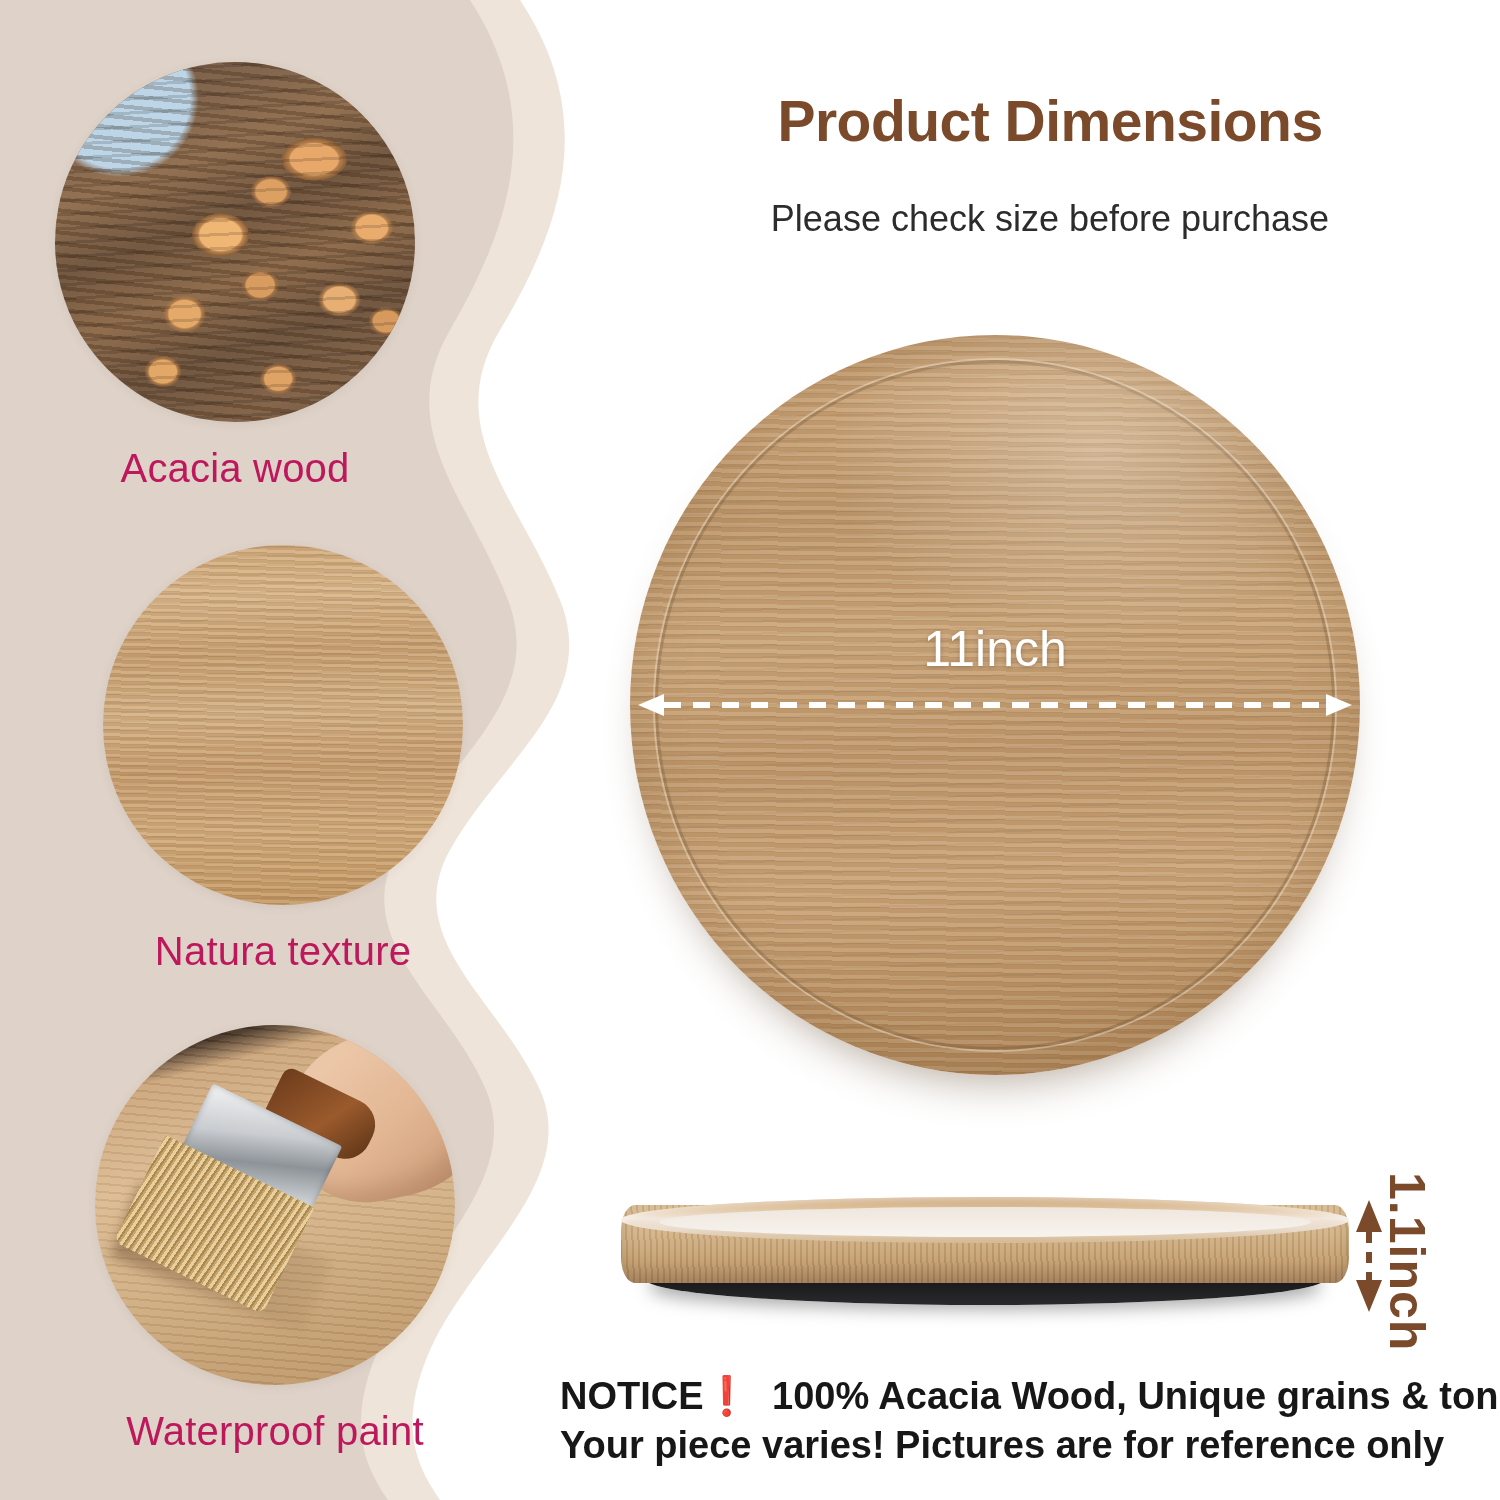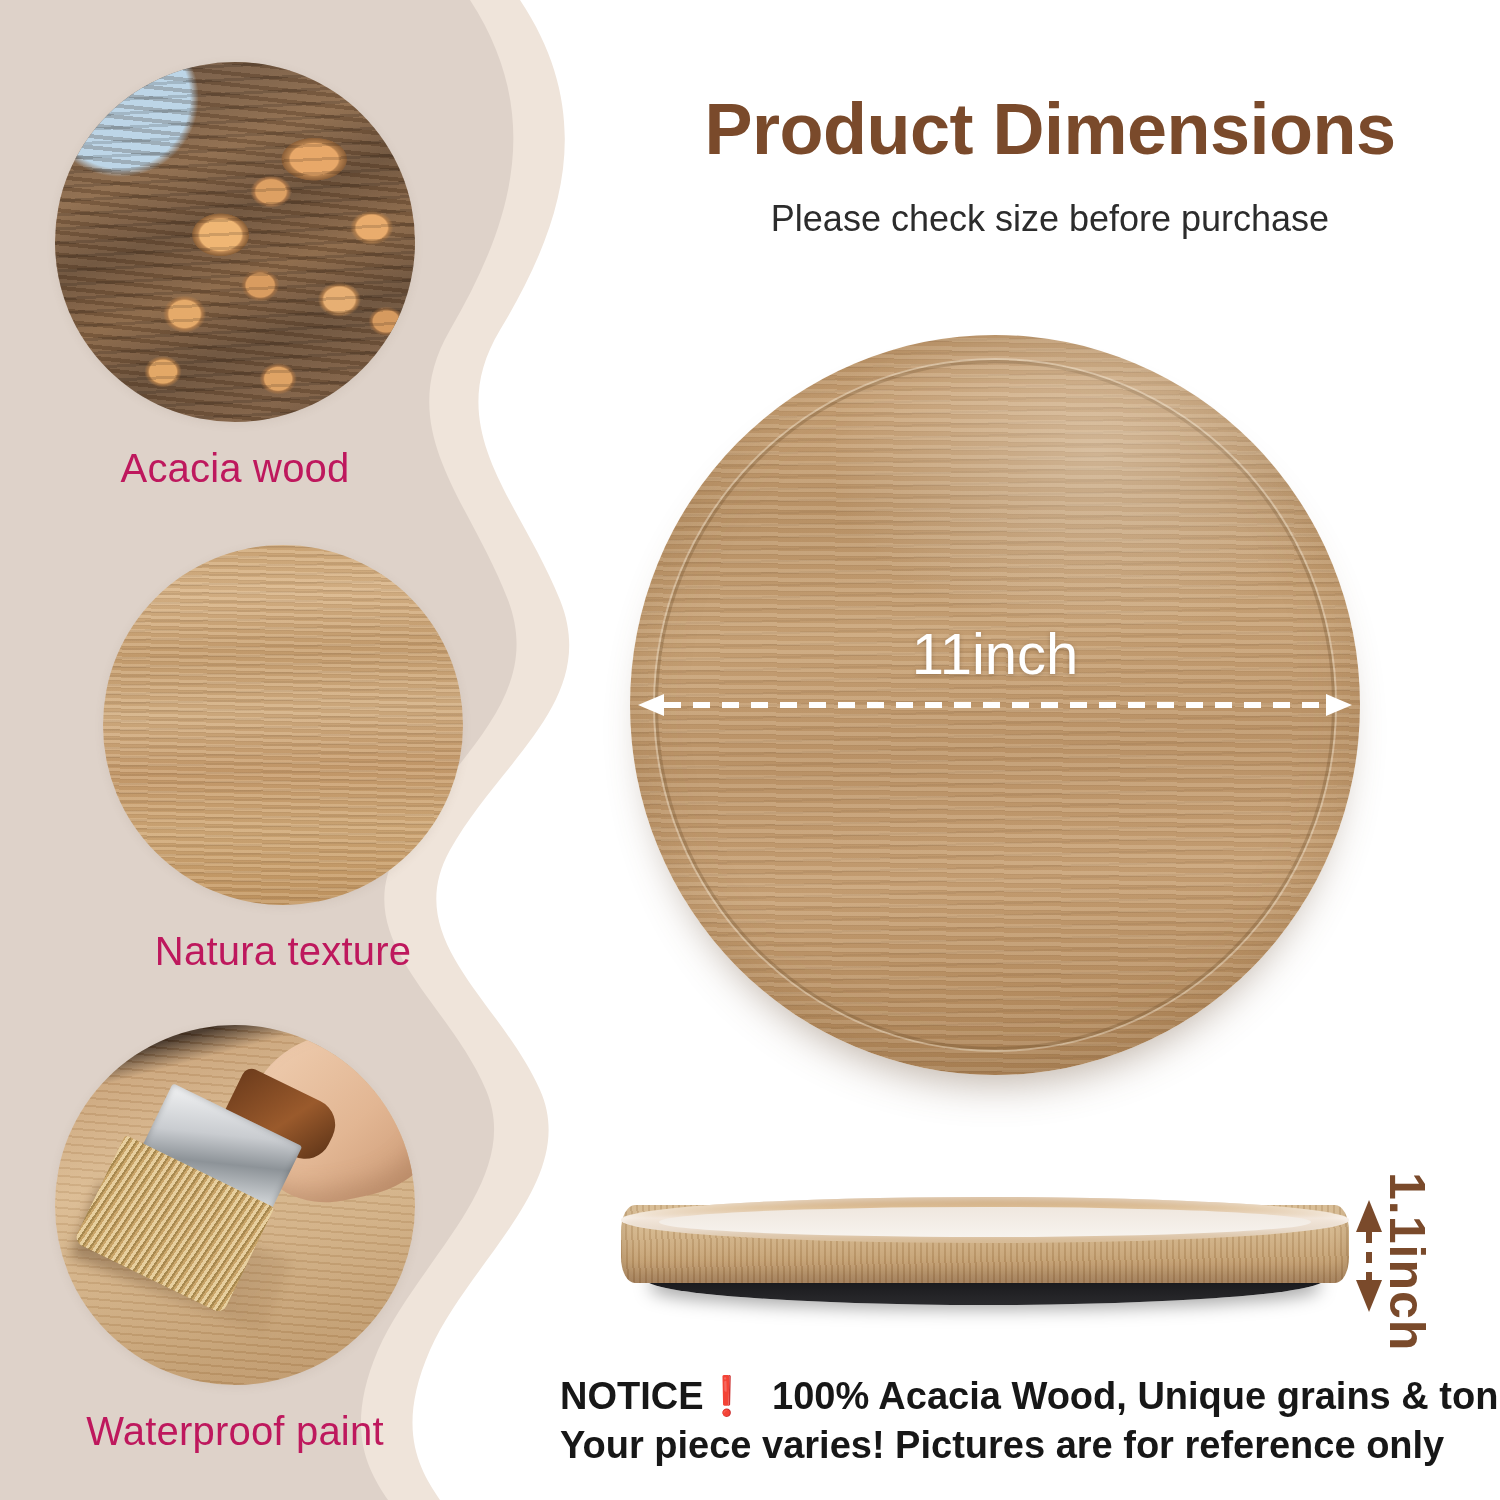--- a/index.html
+++ b/index.html
@@ -89,21 +89,21 @@
       repeating-linear-gradient(98deg, #c9a468 0 2px, #e7cf9f 2px 5px, #a8894f 5px 7px),
       linear-gradient(180deg,#d8bc85,#8d7344);
     border-radius:4px 4px 10px 10px;transform:rotate(26deg);}
   .brush .streak{position:absolute;left:6%;top:54%;width:58%;height:22%;
     background:linear-gradient(100deg,rgba(90,62,36,.45),rgba(150,110,70,.12));
     filter:blur(6px);transform:rotate(22deg);}
 
   
   .title{
     position:absolute;left:630px;top:88px;width:840px;
-    text-align:center;font-size:72px;font-weight:bold;
+    text-align:center;font-size:57px;font-weight:bold;
     color:#7A4A2B;letter-spacing:-.5px;
     font-family:"Liberation Sans","DejaVu Sans",sans-serif;
   }
   .subtitle{
     position:absolute;left:630px;top:198px;width:840px;
     text-align:center;font-size:36px;color:#2c2c2c;
   }
 
   
   .disc-wrap{position:absolute;left:630px;top:335px;width:730px;height:740px;}
@@ -122,21 +122,21 @@
   }
   .disc-gloss{
     position:absolute;inset:0;border-radius:50%;
     background:radial-gradient(ellipse 60% 40% at 64% 16%, rgba(255,252,244,.30), rgba(255,255,255,0) 62%);
   }
 
   
   .dim-h{position:absolute;left:638px;top:694px;width:714px;height:22px;}
   .dim-h-label{
     position:absolute;left:630px;top:620px;width:730px;text-align:center;
-    font-size:58px;color:#ffffff;
+    font-size:50px;color:#ffffff;
     text-shadow:0 1px 4px rgba(90,64,40,.35);
   }
 
   
   .side{position:absolute;left:615px;top:1195px;width:740px;height:120px;}
   .side-base{
     position:absolute;left:30px;top:48px;width:680px;height:62px;
     border-radius:50%/42%;
     background:linear-gradient(180deg,#3a3a3c 0%,#17171a 55%,#2a2a2d 100%);
     box-shadow:0 10px 18px -6px rgba(0,0,0,.35);
@@ -211,21 +211,21 @@
     <div class="feature-label">Acacia wood</div>
   </div>
 
   <div class="feature" style="top:545px;padding-left:48px;">
     <div class="feature-circle">
       <div class="grain"></div>
     </div>
     <div class="feature-label">Natura texture</div>
   </div>
 
-  <div class="feature" style="top:1025px;">
+  <div class="feature" style="top:1025px;padding-left:40px;">
     <div class="feature-circle">
       <div class="brush">
         <div class="hand"></div>
         <div class="streak"></div>
         <div class="handle"></div>
         <div class="ferrule"></div>
         <div class="bristles"></div>
       </div>
     </div>
     <div class="feature-label">Waterproof paint</div>

